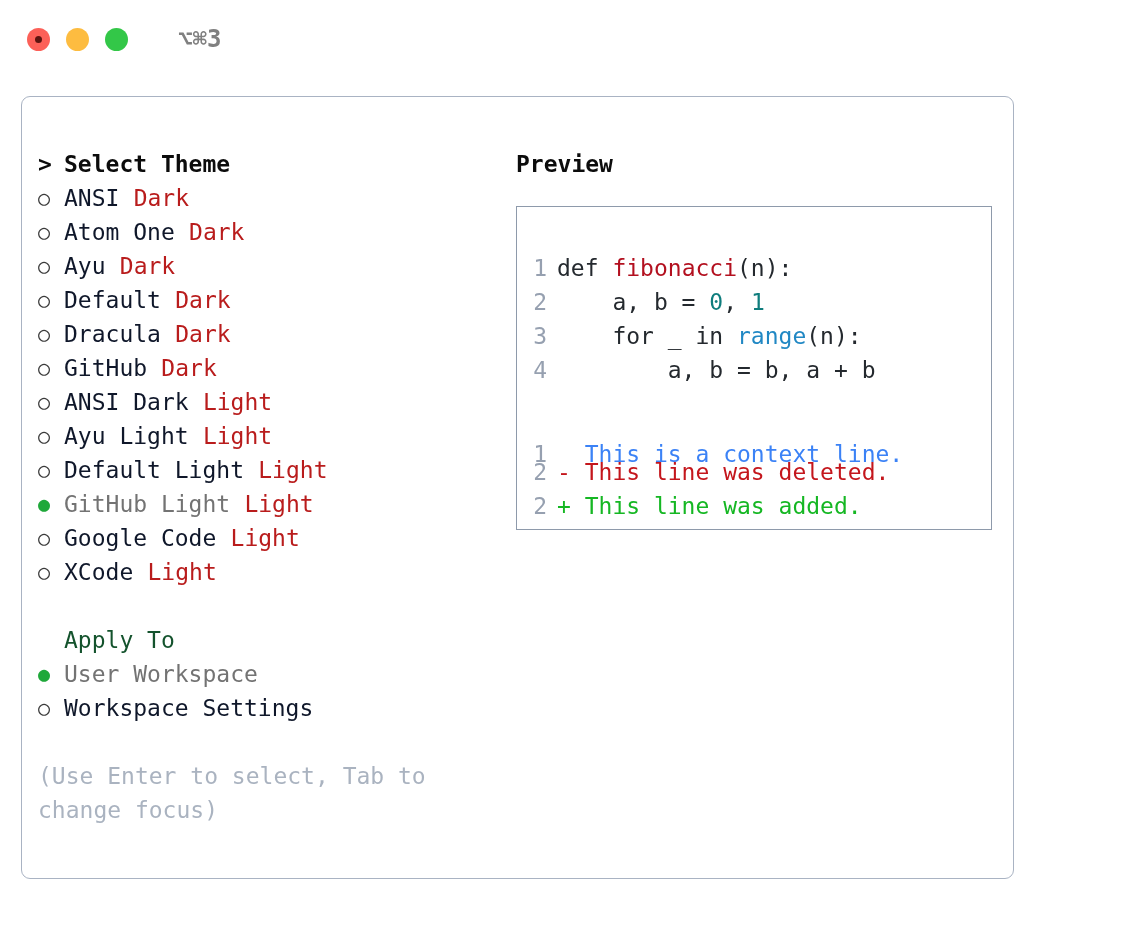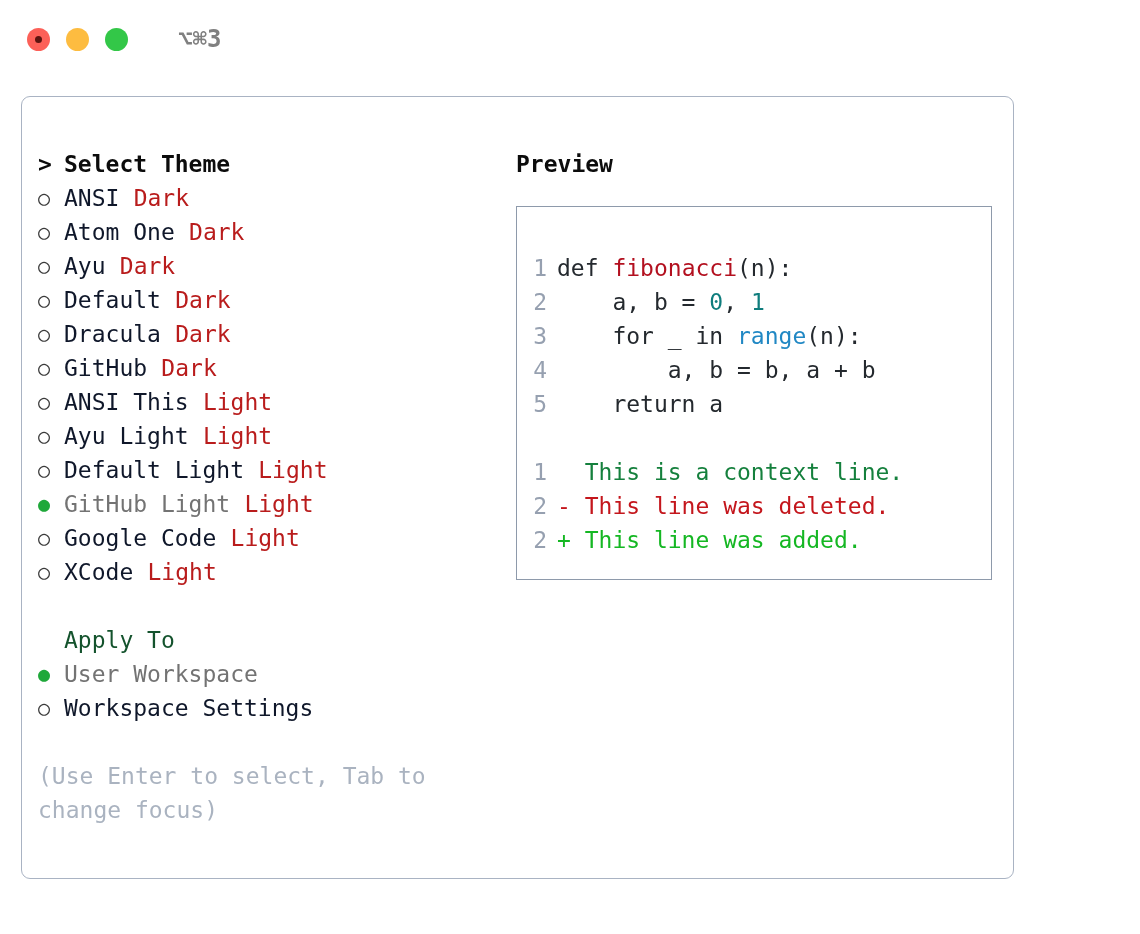--- a/index.html
+++ b/index.html
@@ -173,21 +173,21 @@
   .preview-title {
     font-size: 23px;
     font-weight: bold;
     color: #0c0c0c;
     height: 34px;
     line-height: 34px;
   }
   .preview-box {
     margin-top: 25px;
     width: 476px;
-    height: 374px;
+    height: 324px;
     border: 1.6px solid #8e9aab;
     box-sizing: border-box;
     background: #ffffff;
     padding: 44px 0 0 0;
   }
   .code-line {
     font-size: 23px;
     line-height: 34px;
     height: 34px;
     white-space: pre;
@@ -197,21 +197,21 @@
     display: inline-block;
     width: 14px;
     text-align: right;
     color: #96a0b0;
     margin-right: 10px;
   }
   .tok-plain  { color: #24292e; }
   .tok-fn     { color: #b3101f; }
   .tok-num    { color: #0f7d7d; }
   .tok-call   { color: #2188c4; }
-  .tok-ctx    { color: #15803d; }
+  .tok-ctx    { color: #3b82f6; margin-top: 16px; }
   .tok-del    { color: #c4161c; }
   .tok-add    { color: #15b723; }
   .gap-line   { height: 34px; }
 
   .diff-mark {
     display: inline-block;
     width: 1ch;
   }
 </style>
 </head>
@@ -264,21 +264,21 @@
               <span class="theme-name">Dracula</span>
               <span class="theme-cat">Dark</span>
             </div>
             <div class="row">
               <span class="bullet">○</span>
               <span class="theme-name">GitHub</span>
               <span class="theme-cat">Dark</span>
             </div>
             <div class="row">
               <span class="bullet">○</span>
-              <span class="theme-name">ANSI This</span>
+              <span class="theme-name">ANSI Dark</span>
               <span class="theme-cat">Light</span>
             </div>
             <div class="row">
               <span class="bullet">○</span>
               <span class="theme-name">Ayu Light</span>
               <span class="theme-cat">Light</span>
             </div>
             <div class="row">
               <span class="bullet">○</span>
               <span class="theme-name">Default Light</span>
@@ -323,21 +323,20 @@
 
       <div class="right-col">
         <div class="preview-title">Preview</div>
 
         <div class="preview-box">
           <div id="code-block">
               <div class="code-line"><span class="ln">1</span><span class="tok-plain">def </span><span class="tok-fn">fibonacci</span><span class="tok-plain">(n):</span></div>
               <div class="code-line"><span class="ln">2</span><span class="tok-plain">    a, b = </span><span class="tok-num">0</span><span class="tok-plain">, </span><span class="tok-num">1</span></div>
               <div class="code-line"><span class="ln">3</span><span class="tok-plain">    for _ in </span><span class="tok-call">range</span><span class="tok-plain">(n):</span></div>
               <div class="code-line"><span class="ln">4</span><span class="tok-plain">        a, b = b, a + b</span></div>
-              <div class="code-line"><span class="ln">5</span><span class="tok-plain">    return a</span></div>
             </div>
           <div class="gap-line"></div>
           <div id="diff-block">
               <div class="code-line"><span class="ln">1</span><span class="diff-mark tok-ctx"> </span><span class="tok-ctx"> This is a context line.</span></div>
               <div class="code-line"><span class="ln">2</span><span class="diff-mark tok-del">-</span><span class="tok-del"> This line was deleted.</span></div>
               <div class="code-line"><span class="ln">2</span><span class="diff-mark tok-add">+</span><span class="tok-add"> This line was added.</span></div>
             </div>
         </div>
       </div>
 

